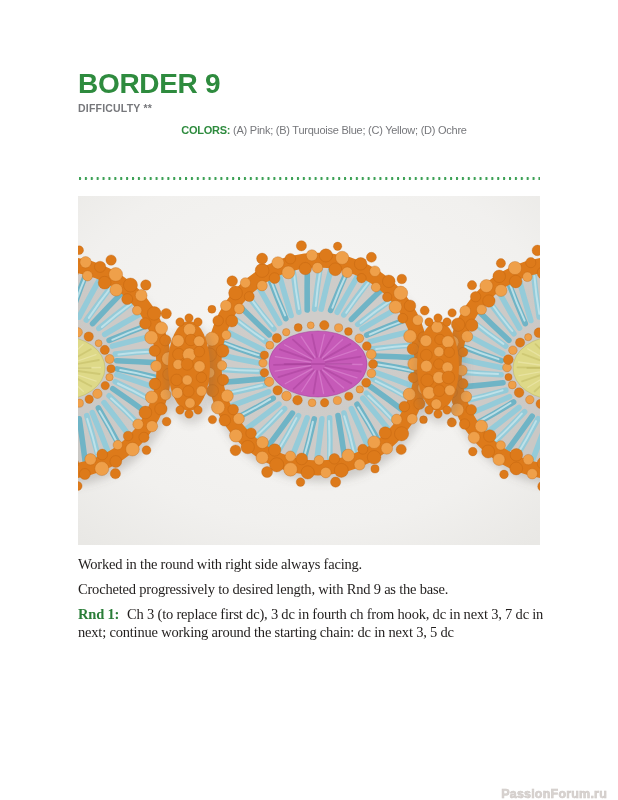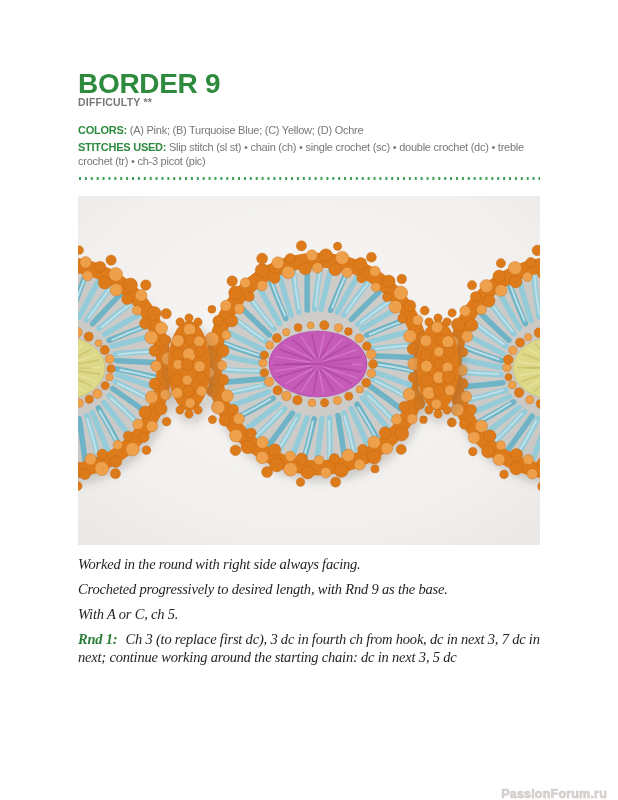--- a/index.html
+++ b/index.html
@@ -15,49 +15,50 @@
   .page{
     position:relative;width:618px;height:800px;background:#ffffff;overflow:hidden;
     font-family:"Liberation Sans",sans-serif;
   }
   .title{
     position:absolute;left:78px;top:72px;margin:0;
     font-size:28px;line-height:24px;font-weight:700;letter-spacing:-0.3px;
     color:var(--green);
   }
   .difficulty{
-    position:absolute;left:78px;top:95px;
+    position:absolute;left:78px;top:101px;
     font-size:10.5px;line-height:14px;font-weight:700;letter-spacing:0.2px;
     color:var(--gray);
   }
   .meta{
-    position:absolute;left:78px;width:468px;
+    position:absolute;left:90px;width:468px;
     font-size:11px;line-height:13.5px;letter-spacing:-0.25px;
     color:var(--gray);
+    text-align:center;
   }
   .meta .label{font-weight:700;color:var(--green);}
   .colors-line{top:124px;}
   .stitches-line{top:141px;}
   .divider{
     position:absolute;left:78px;top:176px;width:462px;height:5px;
     background-image:radial-gradient(circle at 2px 2.5px, var(--divider) 1.15px, rgba(0,0,0,0) 1.5px);
     background-size:5.9px 5px;background-repeat:repeat-x;
   }
   .photo{
     position:absolute;left:78px;top:196px;width:462px;height:349px;margin:0;
     overflow:hidden;
   }
   .photo svg{display:block;width:462px;height:349px;}
   .paragraphs{
     position:absolute;left:78px;top:556px;width:470px;
     font-family:"Liberation Serif",serif;
     font-size:14.5px;line-height:17.5px;letter-spacing:-0.2px;
     color:var(--text);
   }
-  .paragraphs p{margin:0 0 7.5px 0;font-style:italic;}
+  .paragraphs p{margin:0 0 7.5px 0;}
   .paragraphs .rnd{
     font-weight:700;color:var(--green-dark);margin-right:8px;
   }
   .watermark{
     position:absolute;right:11px;top:787px;
     font-size:12.5px;letter-spacing:0.2px;font-weight:700;
     color:var(--watermark);
     -webkit-text-stroke:0.6px #cfc9c6;
   }
 </style>
@@ -68,24 +69,20 @@
 
   <h1 class="title">BORDER 9</h1>
 
   <div class="difficulty">DIFFICULTY **</div>
 
   <div class="meta colors-line">
     <span class="label">COLORS:</span>
     <span>(A) Pink; (B) Turquoise Blue; (C) Yellow; (D) Ochre</span>
   </div>
 
-  <div class="meta stitches-line">
-    <span class="label">STITCHES USED:</span>
-    <span>Slip stitch (sl st) • chain (ch) • single crochet (sc) • double crochet (dc) • treble crochet (tr) • ch-3 picot (pic)</span>
-  </div>
 
   <div class="divider"></div>
 
   <figure class="photo">
     <svg id="photo-svg" viewBox="0 0 462 349" aria-label="Crochet border of linked oval motifs: turquoise radiating stitches around pink and yellow centers, edged in ochre with picots">
         <defs>
           <radialGradient id="pbg" cx="50%" cy="42%" r="75%">
             <stop offset="0%" stop-color="#f7f6f4"></stop>
             <stop offset="70%" stop-color="#f1f0ee"></stop>
             <stop offset="100%" stop-color="#e9e8e5"></stop>
@@ -829,19 +826,18 @@
           <circle cx="360" cy="218" r="4.2" fill="#dd7a1a" stroke="#b55d0c" stroke-width="0.6" stroke-opacity="0.5"></circle>
           <circle cx="351" cy="214" r="4.2" fill="#dd7a1a" stroke="#b55d0c" stroke-width="0.6" stroke-opacity="0.5"></circle>
           <circle cx="369" cy="214" r="4.2" fill="#dd7a1a" stroke="#b55d0c" stroke-width="0.6" stroke-opacity="0.5"></circle>
         </g>
       </svg>
   </figure>
 
   <div class="paragraphs">
     <p>Worked in the round with right side always facing.</p>
     <p>Crocheted progressively to desired length, with Rnd 9 as the base.</p>
-    <p>With A or C, ch 5.</p>
     <p><span class="rnd">Rnd 1:</span><span>Ch 3 (to replace first dc), 3 dc in fourth ch from hook, dc in next 3, 7 dc in next; continue working around the starting chain: dc in next 3, 5 dc</span></p>
   </div>
 
   <div class="watermark">PassionForum.ru</div>
 
 </div>
 
 </body></html>

